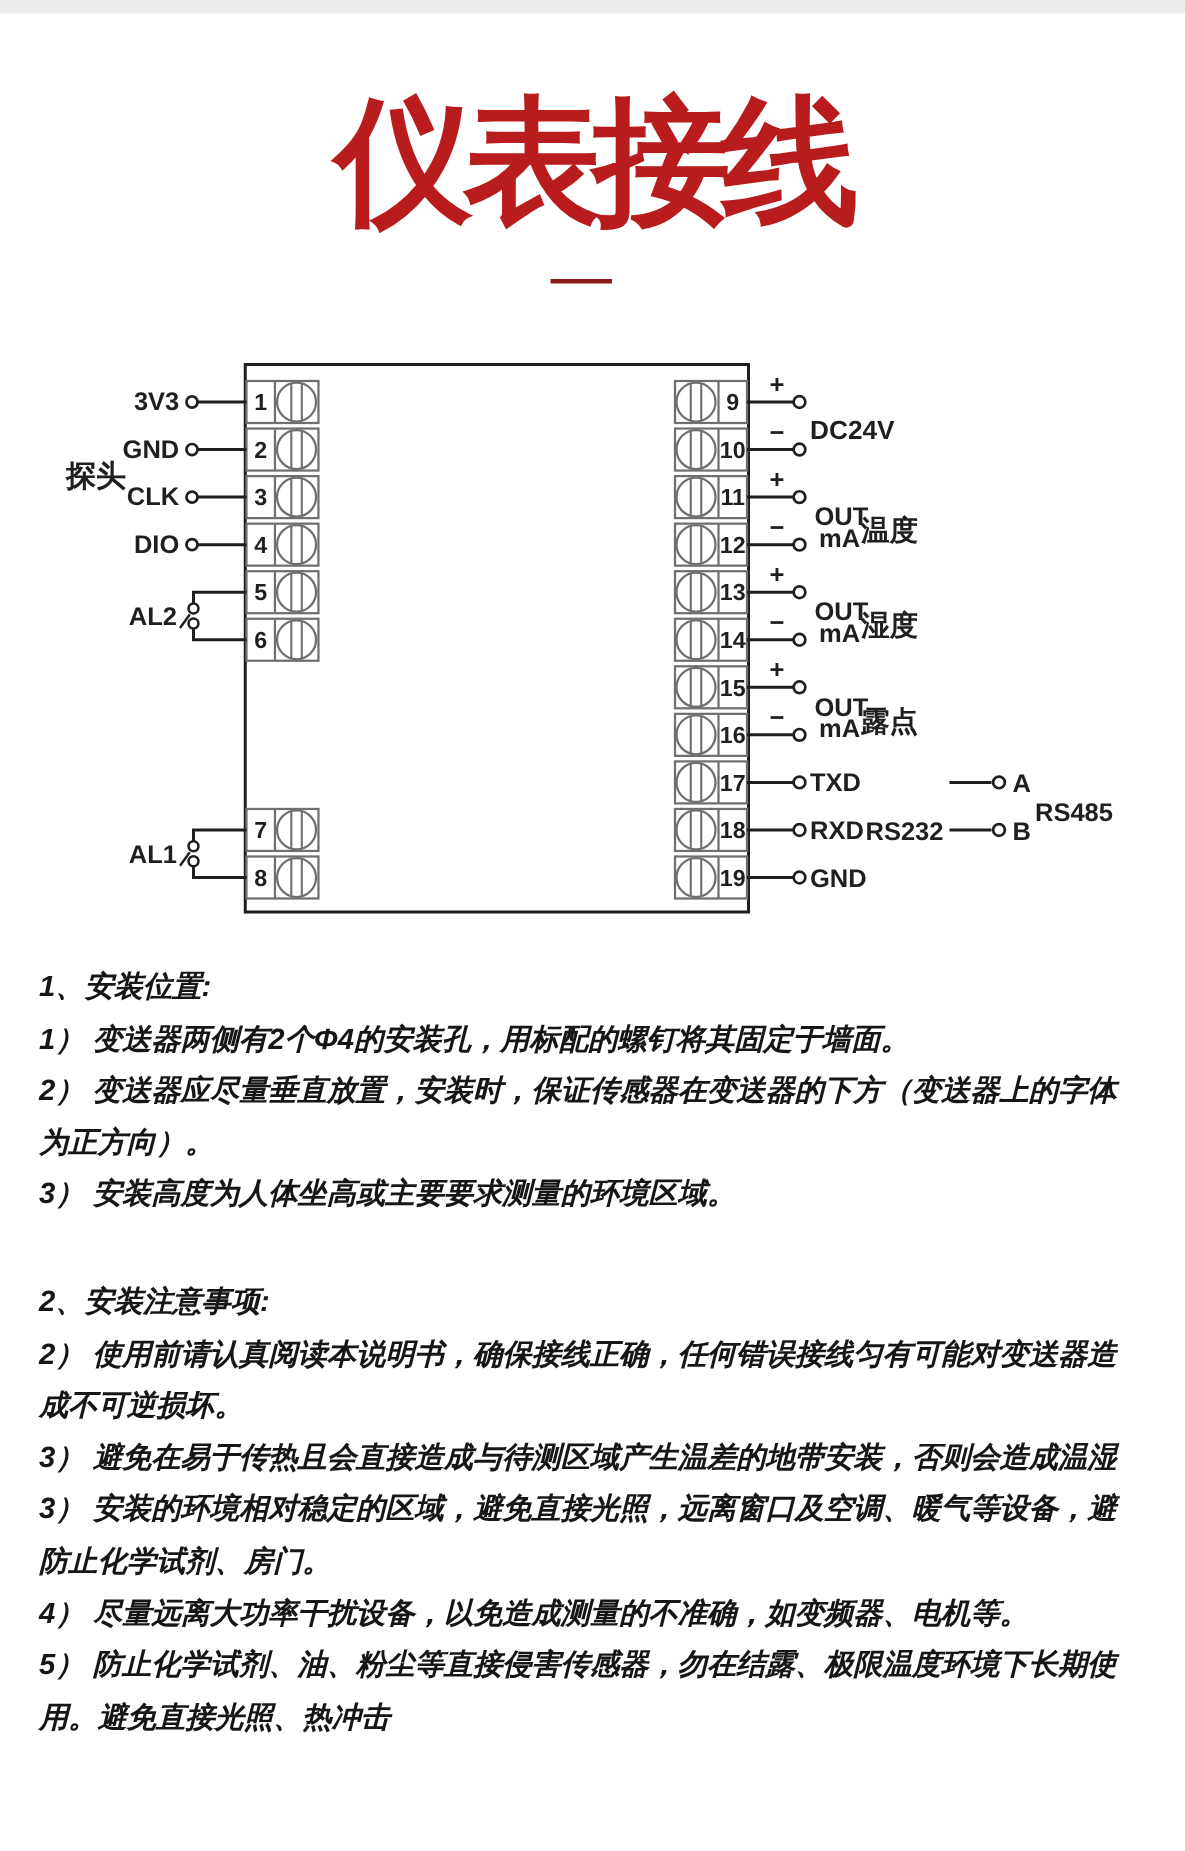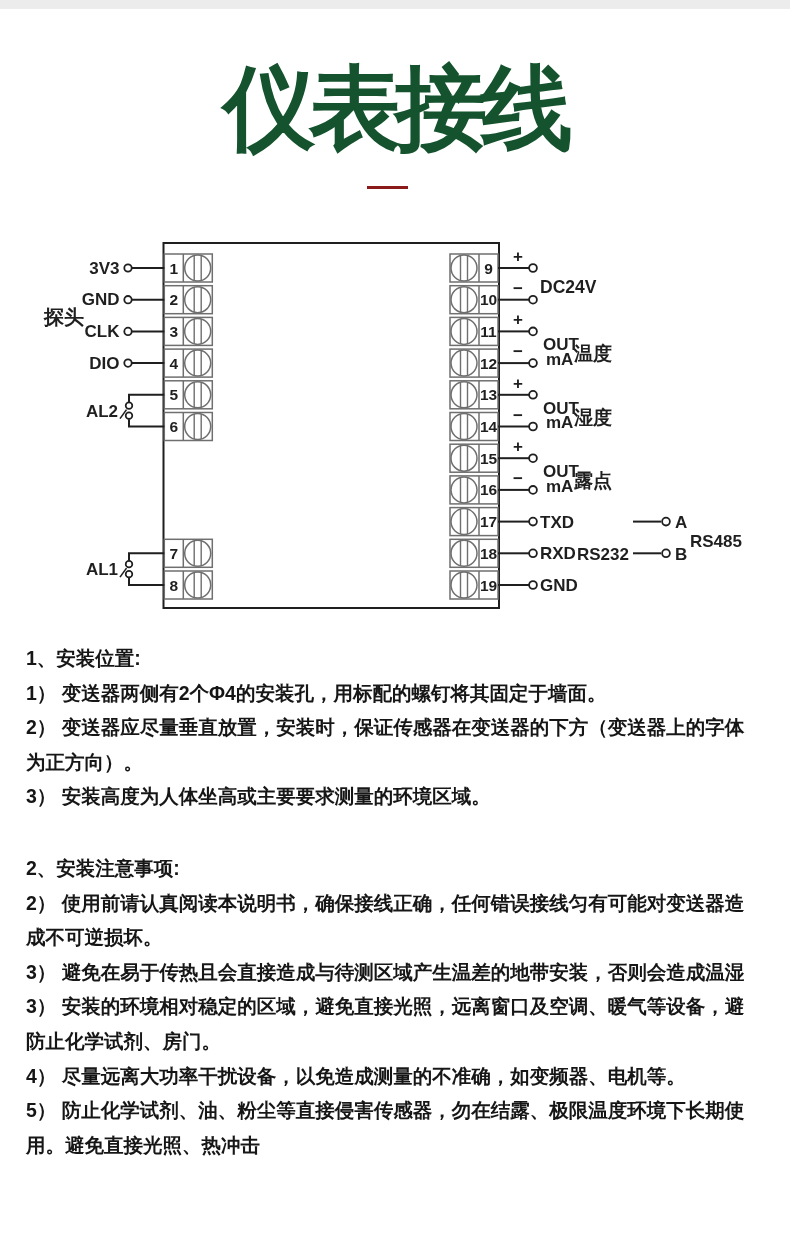--- a/index.html
+++ b/index.html
@@ -1,27 +1,27 @@
 <!DOCTYPE html>
 <html><head>
 <meta charset="utf-8">
 <style>
   html,body{margin:0;padding:0;background:#fff;}
   .page{position:relative;width:790px;height:1234px;background:#ffffff;overflow:hidden;
         font-family:"Liberation Sans",sans-serif;}
   .topbar{position:absolute;top:0;left:0;width:790px;height:9px;}
   .title{position:absolute;top:58px;left:0;width:790px;margin:0;text-align:center;
-         font-size:92px;font-weight:900;letter-spacing:-6px;color:#14532d;line-height:100px;
+         font-size:92px;font-weight:900;letter-spacing:-6px;color:#b91c1c;line-height:100px;
          font-family:"Liberation Sans",sans-serif;}
   .divider{position:absolute;top:186px;left:367px;width:41px;height:3px;}
   .diagram-svg{position:absolute;top:230px;left:0;}
   .diagram-svg text{font-family:"Liberation Sans","DejaVu Sans",sans-serif;font-weight:bold;fill:#1f1f1f;}
   .textblock{position:absolute;top:641px;left:26px;width:745px;color:#161616;
              font-size:19.5px;line-height:34.6px;font-weight:600;}
-  .textblock p{margin:0;white-space:nowrap;}
+  .textblock p{margin:0;white-space:nowrap;font-style:italic;}
   .section-2{margin-top:37px;}
 </style>
 </head>
 <body>
 
 <div class="page">
   <div class="topbar" style="background: rgb(236, 236, 236);"></div>
   <h1 class="title">仪表接线</h1>
   <div class="divider" style="background: rgb(139, 26, 26);"></div>
 

